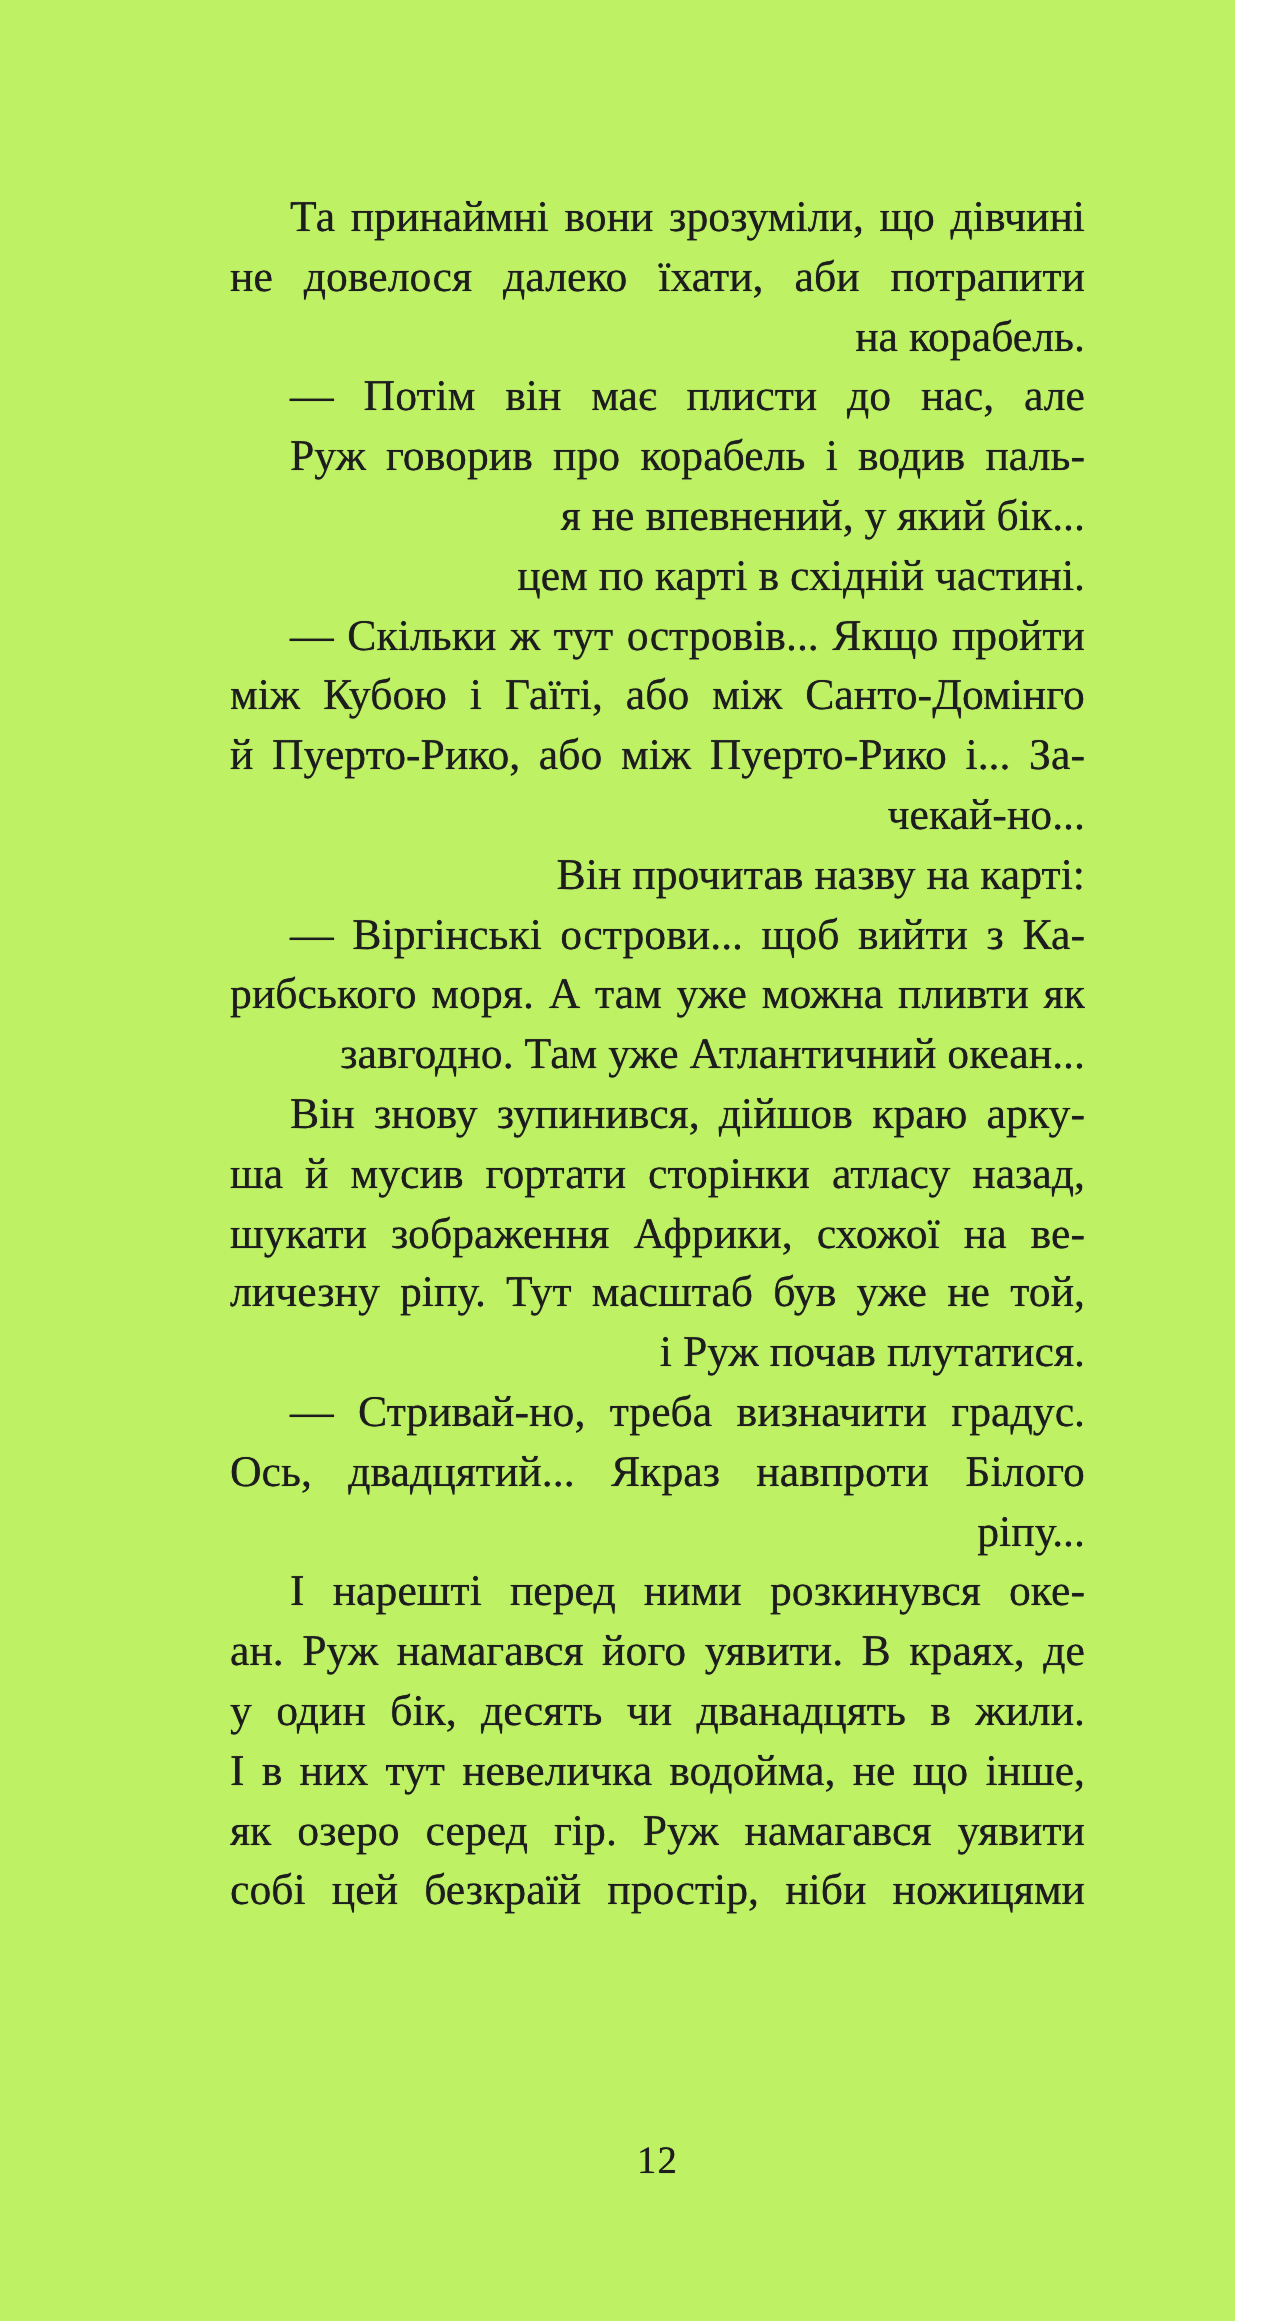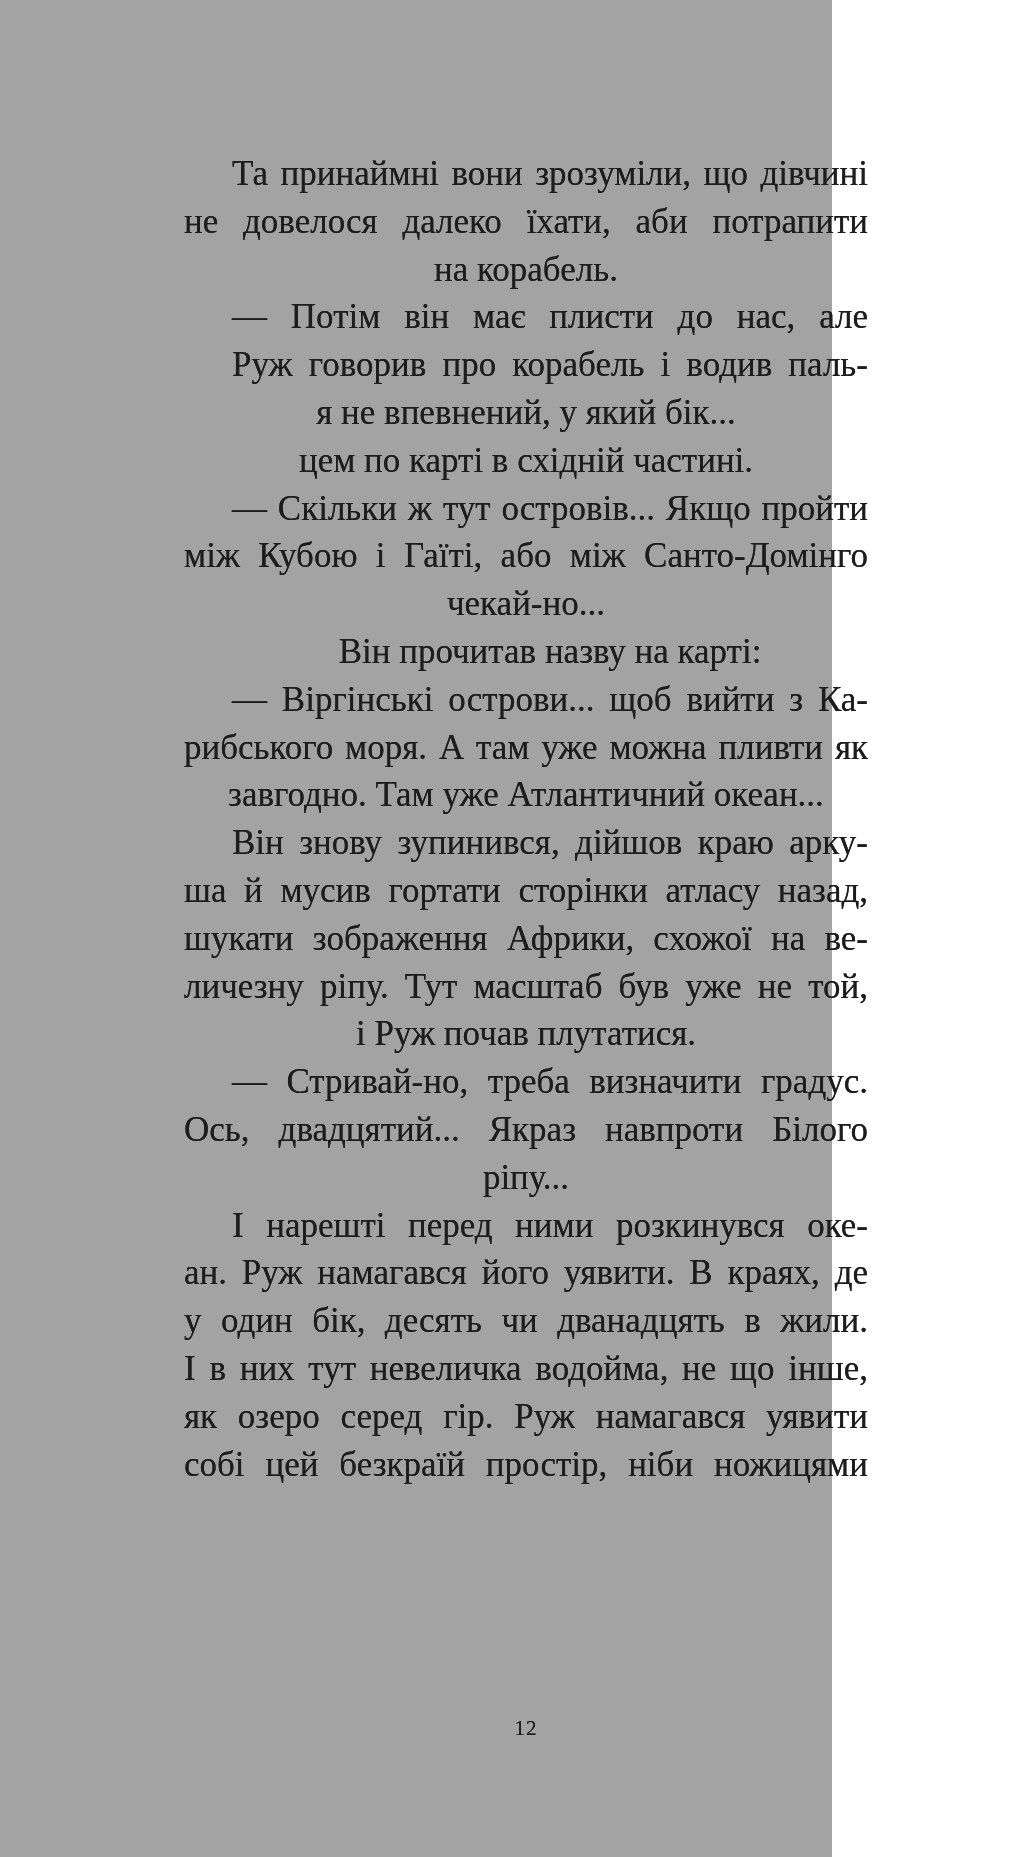--- a/index.html
+++ b/index.html
@@ -8,73 +8,74 @@
   }
   body {
     width: 1024px;
     height: 1857px;
     background: #ffffff;
     font-family: "Liberation Serif", "DejaVu Serif", serif;
     overflow: hidden;
   }
   .page {
     position: relative;
-    width: 832px;
+    width: 988px;
     height: 1857px;
-    background: #a3a3a3;
+    background: #bef264;
     color: #1d1d1d;
   }
   .text-block {
     position: absolute;
     left: 184px;
     top: 150px;
     width: 684px;
     font-size: 35px;
     line-height: 47.8px;
     text-shadow: 0 0 0.6px #2a2a2a;
   }
   .text-line {
     height: 47.8px;
     overflow: hidden;
-    text-align: center;
+    text-align: right;
   }
   .text-line.justify {
     text-align: justify;
     text-align-last: justify;
     -moz-text-align-last: justify;
   }
   .text-line.indent {
     text-indent: 48px;
   }
   .page-number {
     position: absolute;
     left: 184px;
     top: 1712px;
     width: 684px;
     text-align: center;
-    font-size: 21px;
+    font-size: 31px;
     line-height: 32px;
     letter-spacing: 1px;
     text-shadow: 0 0 0.6px #2a2a2a;
   }
 </style>
 </head>
 <body>
 
 <div class="page">
   <div class="text-block" id="text-block">
       <div class="text-line indent justify">Та принаймні вони зрозуміли, що дівчині</div>
       <div class="text-line justify">не довелося далеко їхати, аби потрапити</div>
       <div class="text-line">на корабель.</div>
       <div class="text-line indent justify">— Потім він має плисти до нас, але</div>
       <div class="text-line indent justify">Руж говорив про корабель і водив паль-</div>
       <div class="text-line">я не впевнений, у який бік...</div>
       <div class="text-line">цем по карті в східній частині.</div>
       <div class="text-line indent justify">— Скільки ж тут островів... Якщо пройти</div>
       <div class="text-line justify">між Кубою і Гаїті, або між Санто-Домінго</div>
+      <div class="text-line justify">й Пуерто-Рико, або між Пуерто-Рико і... За-</div>
       <div class="text-line">чекай-но...</div>
       <div class="text-line indent">Він прочитав назву на карті:</div>
       <div class="text-line indent justify">— Віргінські острови... щоб вийти з Ка-</div>
       <div class="text-line justify">рибського моря. А там уже можна пливти як</div>
       <div class="text-line">завгодно. Там уже Атлантичний океан...</div>
       <div class="text-line indent justify">Він знову зупинився, дійшов краю арку-</div>
       <div class="text-line justify">ша й мусив гортати сторінки атласу назад,</div>
       <div class="text-line justify">шукати зображення Африки, схожої на ве-</div>
       <div class="text-line justify">личезну ріпу. Тут масштаб був уже не той,</div>
       <div class="text-line">і Руж почав плутатися.</div>

